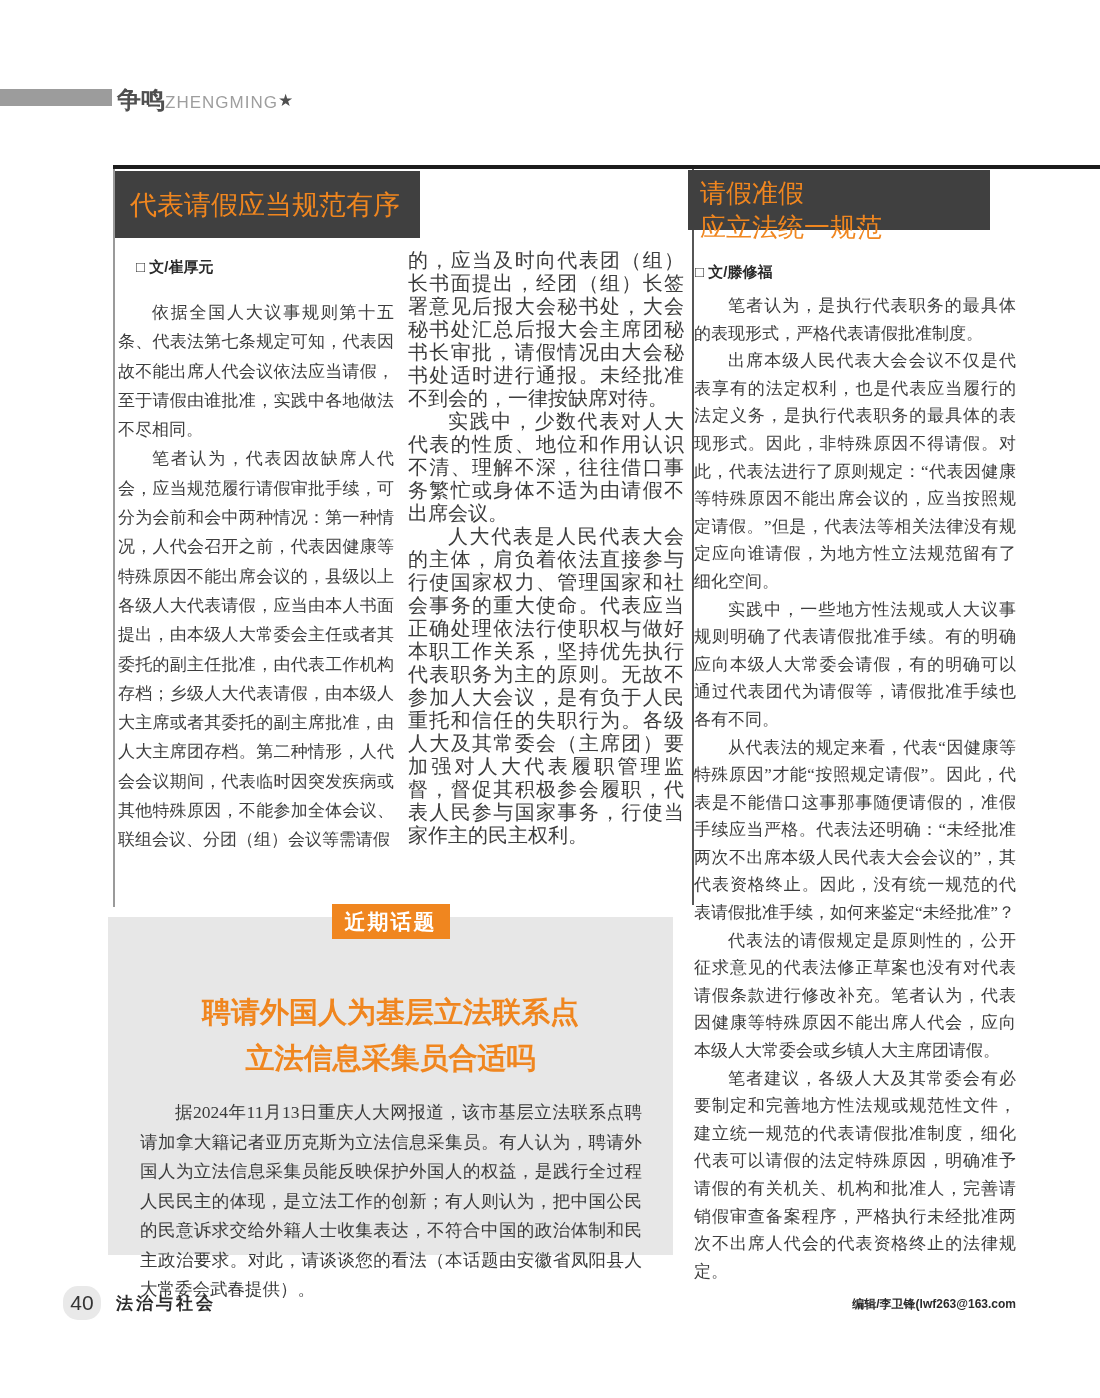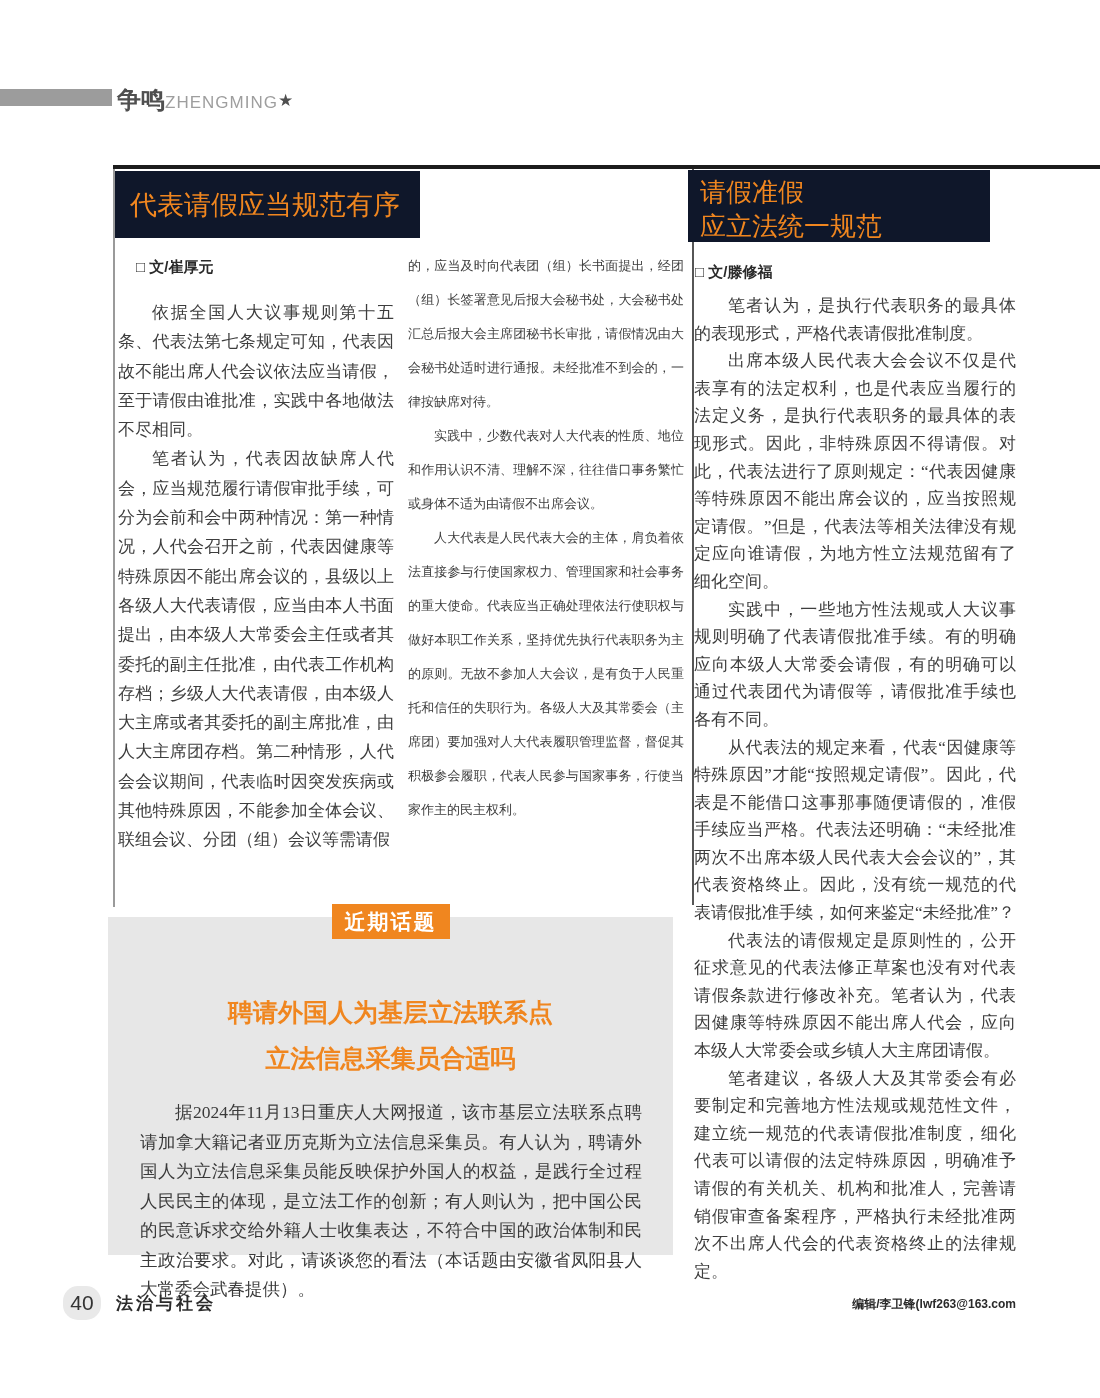--- a/index.html
+++ b/index.html
@@ -13,48 +13,48 @@
   .header-cn{font-size:24px;font-weight:bold;color:#4f4f4f;}
   .header-en{font-size:17px;color:#9e9e9e;letter-spacing:1px;}
   .header-star{font-size:17px;color:#4f4f4f;position:relative;top:-2px;}
 
   
   .top-rule{position:absolute;left:113px;top:165px;width:987px;height:4px;background:#1c1c1c;}
   .vline-left{position:absolute;left:113px;top:169px;width:2px;height:738px;background:#9a9a9a;}
   .vline-mid{position:absolute;left:692px;top:169px;width:2px;height:736px;background:#565656;}
 
   
-  .title-box{position:absolute;background:#0f172a;color:#f0861f;font-family:Liberation Serif, serif;}
+  .title-box{position:absolute;background:#404040;color:#f0861f;font-family:Liberation Sans, sans-serif;}
   .title-box-left{left:115px;top:171px;width:305px;height:67px;font-size:27px;
                   padding:16px 0 0 15px;box-sizing:border-box;}
-  .title-box-right{left:688px;top:170px;width:302px;height:72px;font-size:26px;line-height:34px;
+  .title-box-right{left:688px;top:170px;width:302px;height:60px;font-size:26px;line-height:34px;
                    padding:6px 0 0 12px;box-sizing:border-box;}
 
   .byline{position:absolute;font-size:15px;font-weight:bold;color:#2a2a2a;
           font-family:"Liberation Sans",sans-serif;}
   .byline-left{left:136px;top:258px;}
   .byline-right{left:695px;top:263px;}
 
   
   .col{position:absolute;text-align:justify;text-justify:inter-ideograph;}
   .col p{margin:0;}
   .col p.indent{text-indent:2em;}
   .col1{left:118px;top:298px;width:276px;height:545px;font-size:17px;line-height:29.3px;}
-  .col2{left:408px;top:249px;width:276px;height:608px;font-size:13px;line-height:34px;}
+  .col2{left:408px;top:249px;width:276px;height:608px;font-size:20px;line-height:23px;}
   .col3{left:694px;top:292px;width:322px;font-size:17px;line-height:27.6px;}
   .editor-note{margin-top:6px !important;text-align:right;font-weight:bold;font-size:12px;
                color:#2a2a2a;font-family:Liberation Sans, sans-serif;text-indent:0;}
 
   
   .topic-box{position:absolute;left:108px;top:917px;width:565px;height:338px;background:#e7e7e7;}
   .badge-row{position:absolute;left:90px;right:90px;top:-13px;display:flex;align-items:center;flex-direction:column;}
   .badge-row .hline{flex:1;height:1px;background:#a0a0a0;}
   .topic-badge{background:#f0861f;border:1px solid #d8properties7010;color:#ffffff;font-family:"Liberation Sans",sans-serif;
                font-size:21px;font-weight:bold;line-height:35px;height:35px;padding:0 13px;letter-spacing:2px;}
-  .topic-title{margin-top:72px;text-align:center;font-weight:bold;font-size:25px;line-height:46px;
+  .topic-title{margin-top:72px;text-align:center;font-weight:bold;font-size:29px;line-height:46px;
                color:#f0861f;font-family:"Liberation Sans",sans-serif;}
   .topic-body{margin:17px 31px 0 32px;font-size:17.5px;line-height:29.5px;text-align:justify;
               text-indent:2em;color:#3a3a3a;font-family:"Liberation Serif",serif;}
 
   
   .footer{position:absolute;left:63px;top:1286px;display:flex;align-items:center;gap:15px;
           font-family:"Liberation Sans",sans-serif;}
   .page-number{display:inline-block;width:38px;height:34px;background:#e9e9e9;color:#333333;
                font-size:21px;text-align:center;line-height:34px;border-radius:15px;}
   .journal-name{font-size:17px;font-weight:bold;color:#2b2b2b;letter-spacing:3px;}

